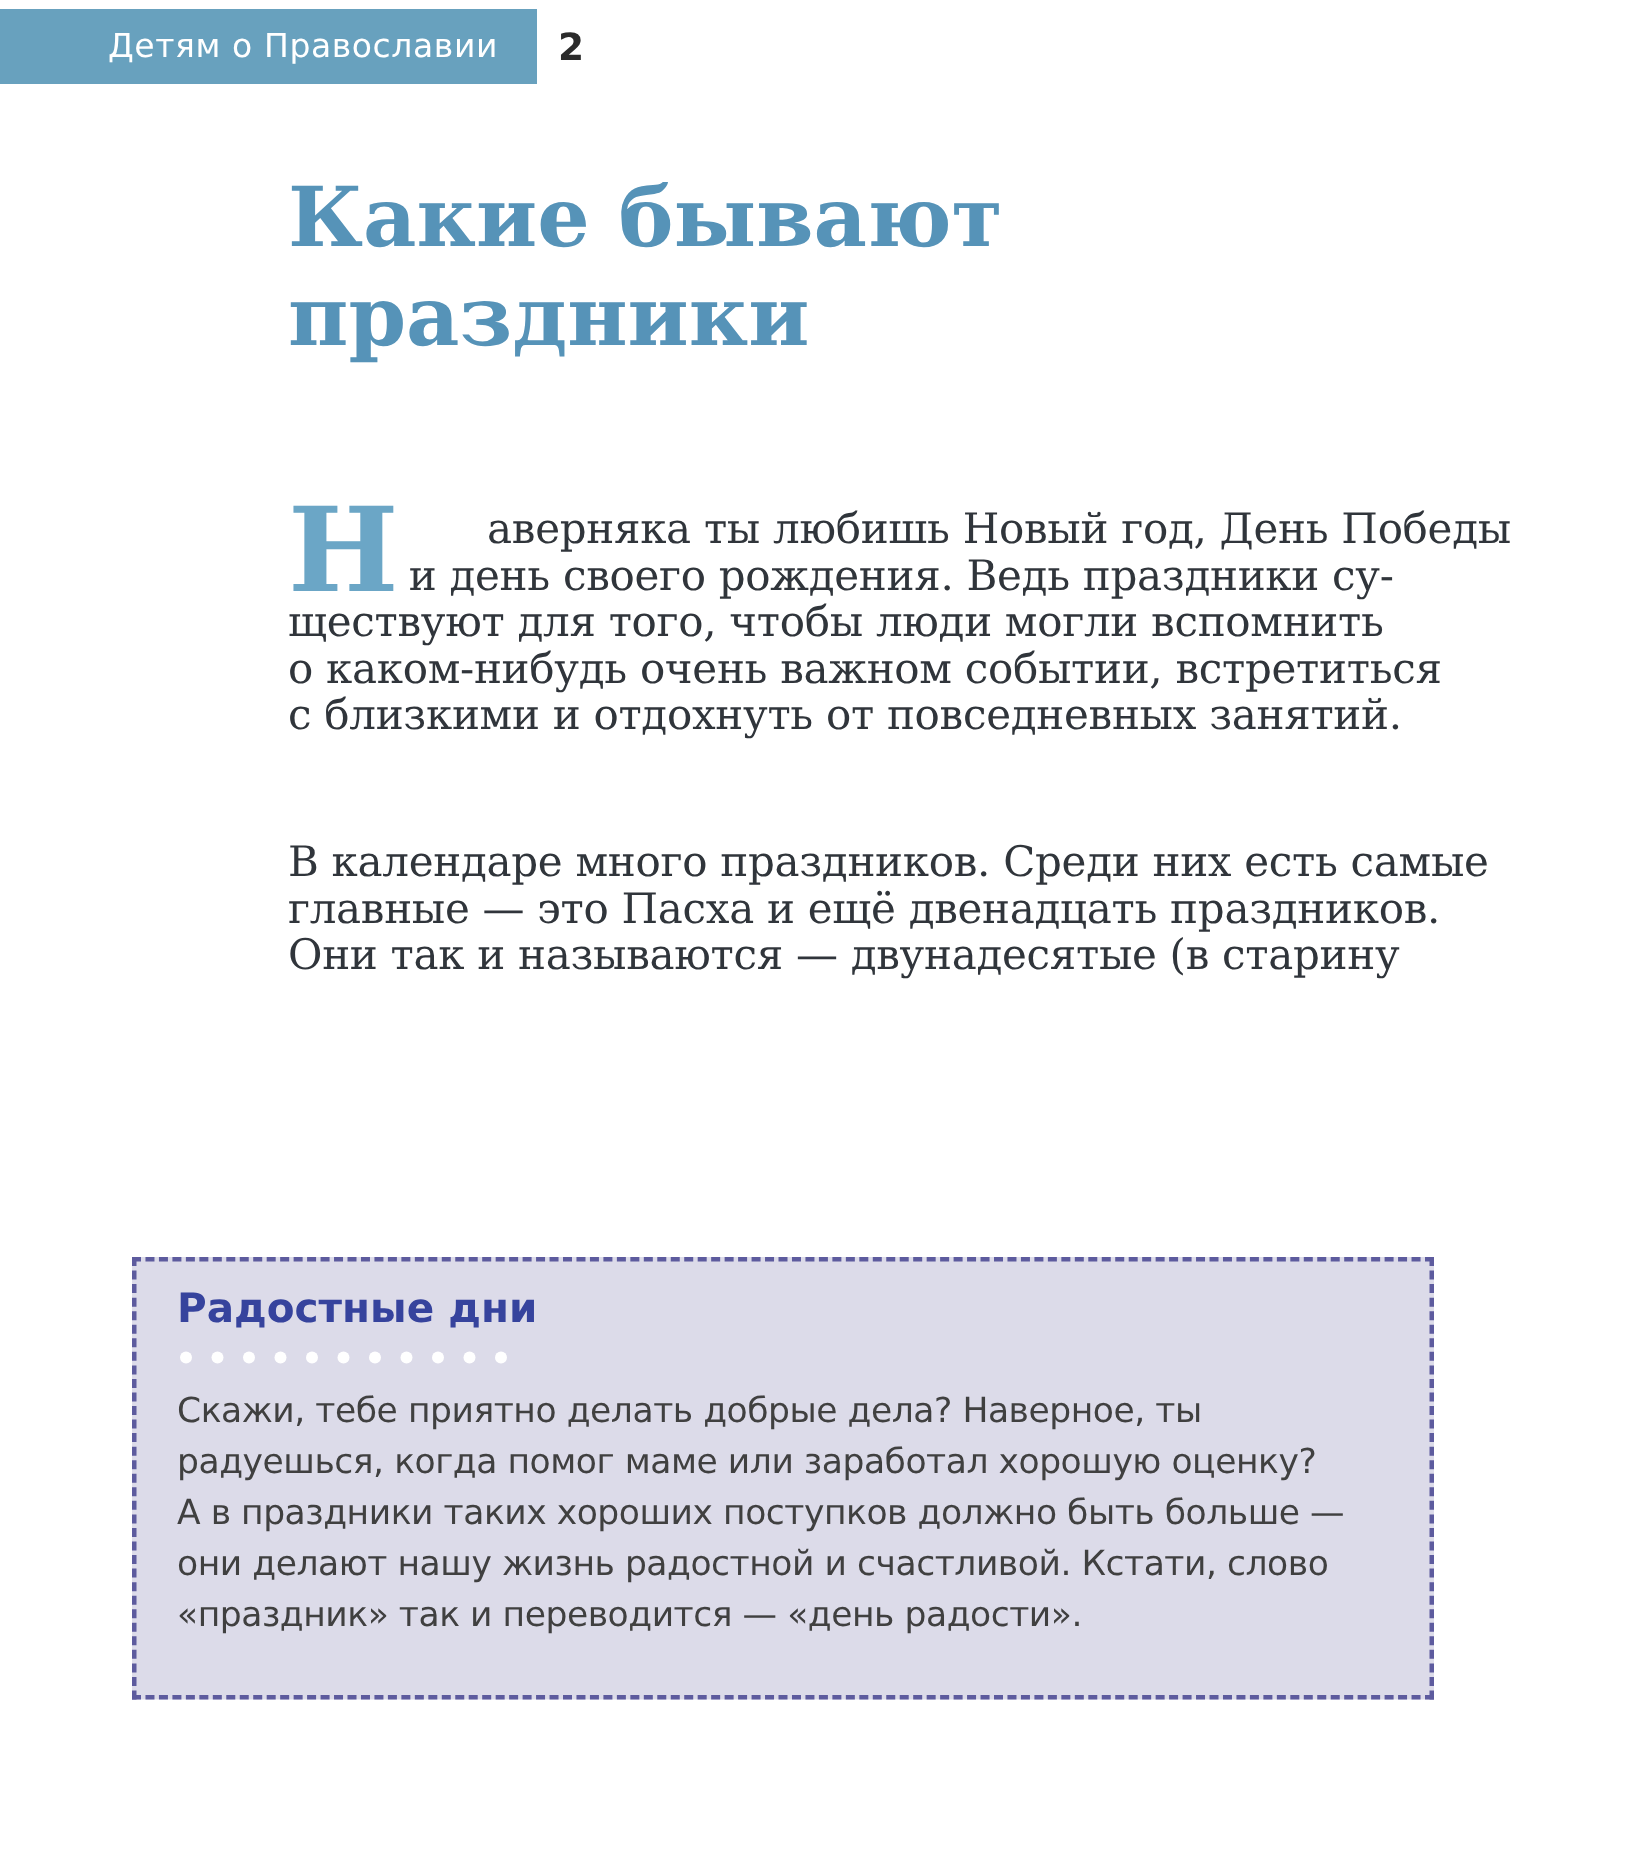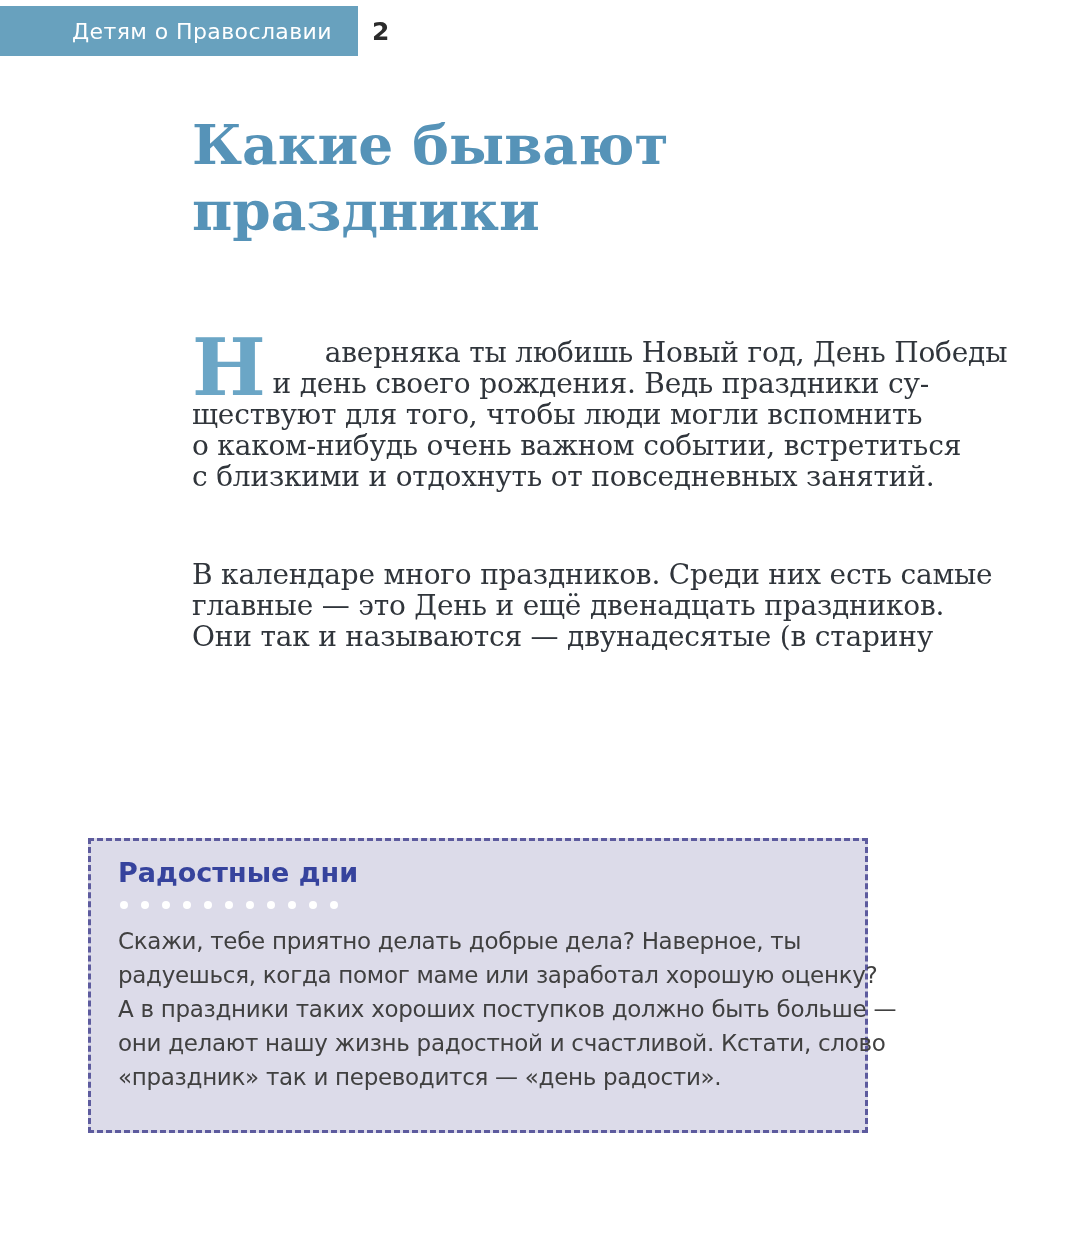--- a/index.html
+++ b/index.html
@@ -76,21 +76,21 @@
     height: 62px;
     margin: 0 7px 0 0;
     color: #6ba6c6;
   }
   .par-clear { clear: both; }
 
   
   .info-box {
     position: absolute;
     left: 88px; top: 838px;
-    width: 780px; height: 295px;
+    width: 868px; height: 295px;
     box-sizing: border-box;
     background: #dcdbe9;
     border: 3px dashed #5d5b9e;
     padding: 16px 14px 16px 27px;
   }
   .info-box-title {
     font-family: "DejaVu Sans", sans-serif;
     font-weight: bold;
     font-size: 27px;
     color: #36439d;
@@ -134,21 +134,21 @@
     <div class="body-par">
       <span class="dropcap">Н</span><span>аверняка ты любишь Новый год, День Победы
 и день своего рождения. Ведь праздники су-
 ществуют для того, чтобы люди могли вспомнить
 о каком-нибудь очень важном событии, встретиться
 с близкими и отдохнуть от повседневных занятий.</span>
     </div>
 
 
     <div class="body-par">В календаре много праздников. Среди них есть самые
-главные — это День и ещё двенадцать праздников.
+главные — это Пасха и ещё двенадцать праздников.
 Они так и называются — двунадесятые (в старину</div>
   </div>
 
   <div class="info-box">
     <div class="info-box-title">Радостные дни</div>
     <div class="dots-row">
         <span class="dot"></span>
         <span class="dot"></span>
         <span class="dot"></span>
         <span class="dot"></span>

